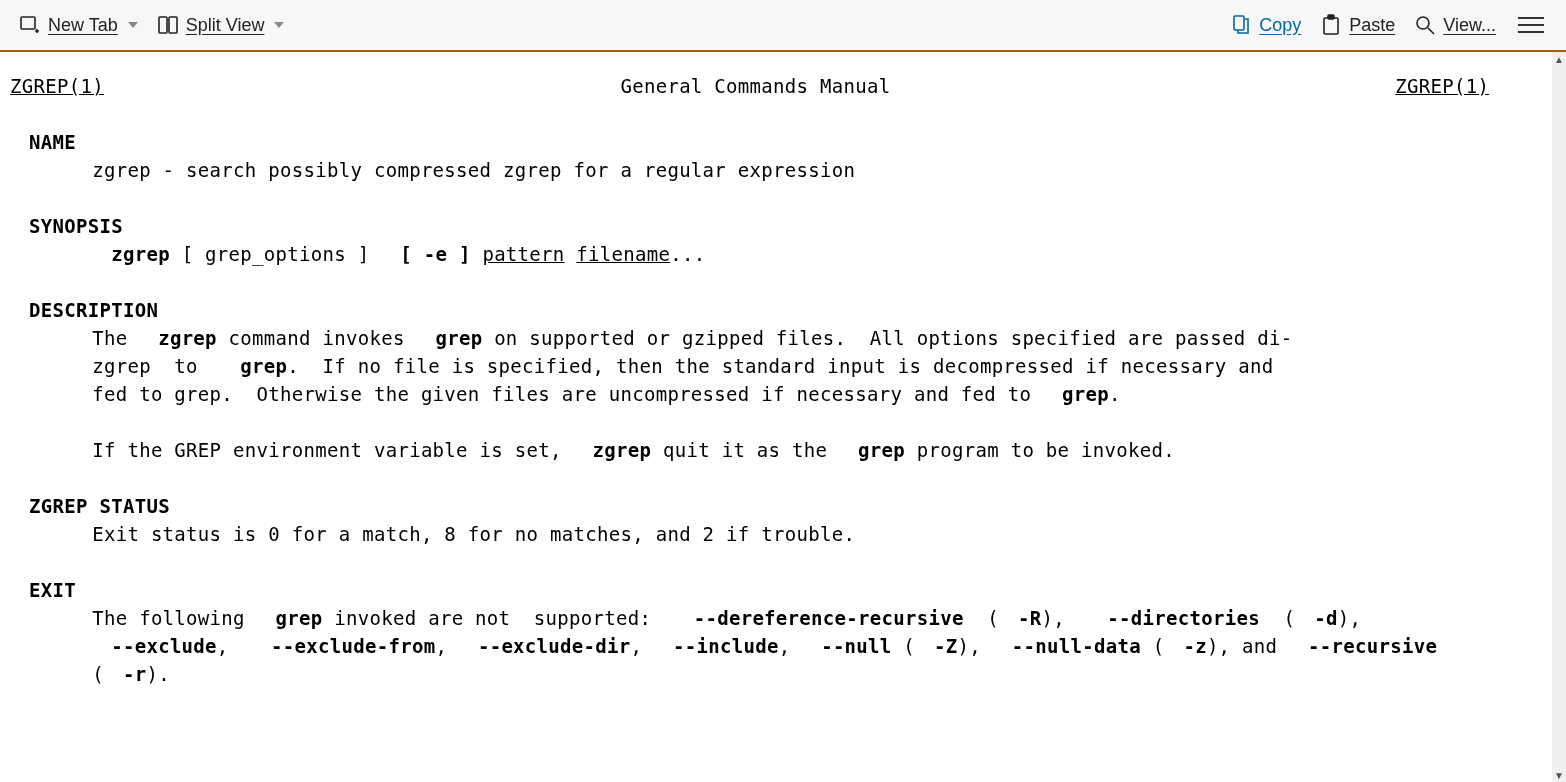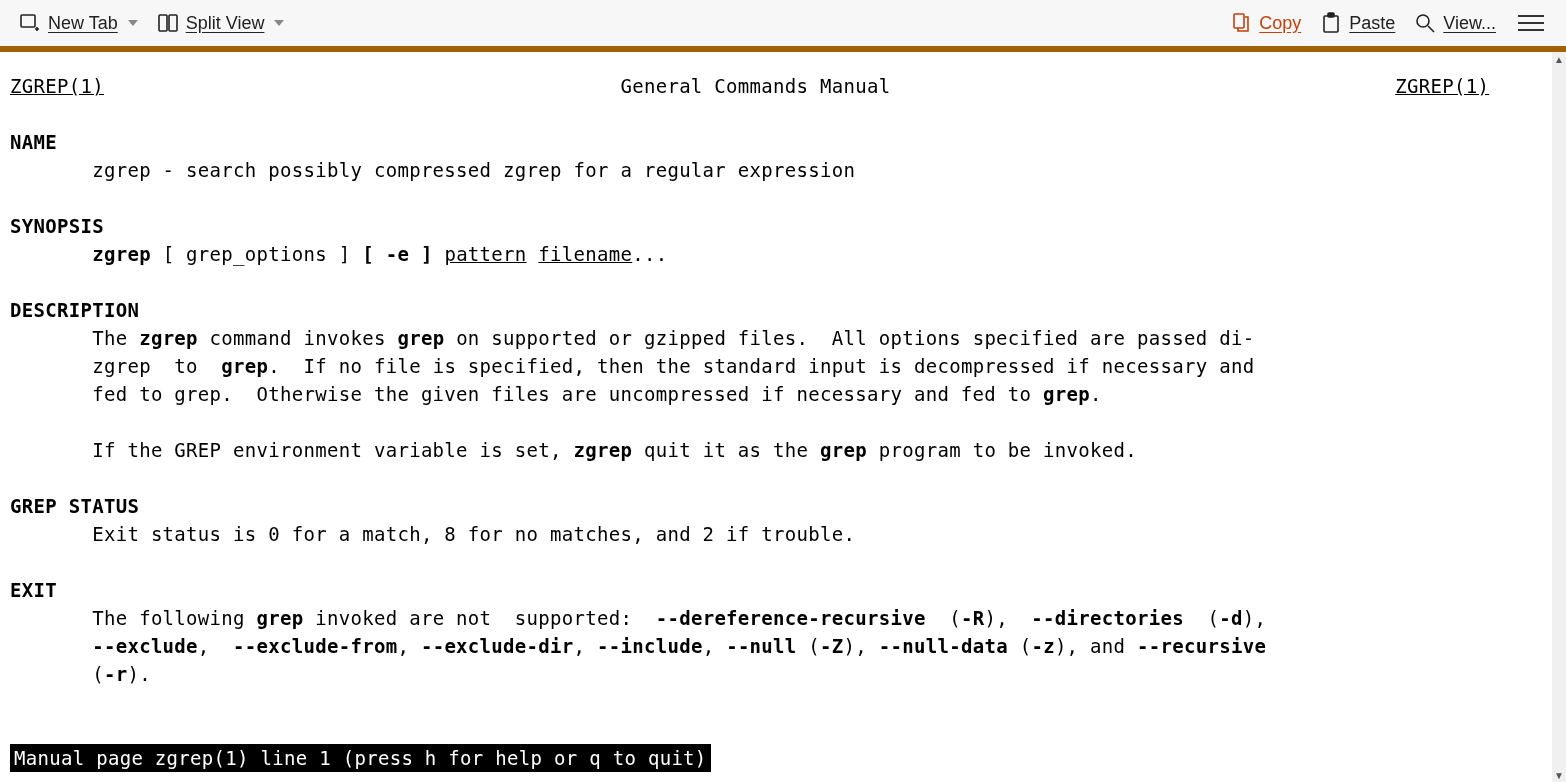--- a/index.html
+++ b/index.html
@@ -5,53 +5,53 @@
   * { box-sizing: border-box; margin: 0; padding: 0; }
   html, body { width: 1566px; height: 782px; font-family: sans-serif; background: #fff; overflow: hidden; }
   
   
   .toolbar {
     display: flex;
     align-items: center;
     height: 52px;
     padding: 0 12px;
     background: #f7f7f7;
-    border-bottom: 6px solid #a16207;
+    border-bottom: 2px solid #a16207;
     gap: 6px;
   }
   .tb-btn {
     display: flex;
     align-items: center;
     gap: 6px;
     padding: 4px 6px;
     font-size: 18px;
     color: #222;
     cursor: pointer;
   }
-  .tb-btn.disabled { color: #c2410c; }
+  .tb-btn.disabled { color: #0369a1; }
   .tb-btn .lbl { text-decoration: underline; text-underline-offset: 3px; }
   .tb-btn svg { width: 24px; height: 24px; stroke: currentColor; fill: none; stroke-width: 1.6; }
   .chev { width:0; height:0; border-left:5px solid transparent; border-right:5px solid transparent; border-top:6px solid #888; margin-left:4px; }
   .spacer { flex: 1; }
   .hamburger { padding: 4px 10px; }
   .hamburger .bar { width: 26px; height: 2px; background: #333; margin: 5px 0; }
   
   
   .term-wrap { position: relative; height: calc(782px - 52px); background: #fff; }
   .term {
     white-space: pre;
     font-family: "DejaVu Sans Mono", "Courier New", monospace;
     font-size: 19px;
     line-height: 28px;
     padding: 20px 10px 0 10px;
     color: #000;
     letter-spacing: 0.3px;
   }
   .term .u { text-decoration: underline; }
-  .term .b { font-weight: bold; }
+  .term .b { font-weight: bold; margin-left: 19px; }
   .status-line {
     position: absolute;
     left: 10px;
     bottom: 10px;
     font-family: "DejaVu Sans Mono", "Courier New", monospace;
     font-size: 19px;
     line-height: 28px;
     background: #000;
     color: #fff;
     padding: 0 4px;
@@ -138,28 +138,27 @@
 <span class="b">SYNOPSIS</span>
        <span class="b">zgrep</span><span> [ grep_options ] </span><span class="b">[ -e ]</span> <span class="u">pattern</span> <span class="u">filename</span><span>...</span>
 
 <span class="b">DESCRIPTION</span>
        <span>The </span><span class="b">zgrep</span><span> command invokes </span><span class="b">grep</span><span> on supported or gzipped files.  All options specified are passed di‐</span>
        <span>zgrep  to  </span><span class="b">grep</span><span>.  If no file is specified, then the standard input is decompressed if necessary and</span>
        <span>fed to grep.  Otherwise the given files are uncompressed if necessary and fed to </span><span class="b">grep</span><span>.</span>
 
        <span>If the GREP environment variable is set, </span><span class="b">zgrep</span><span> quit it as the </span><span class="b">grep</span><span> program to be invoked.</span>
 
-<span class="b">GREP STATUS</span>
+<span class="b">ZGREP STATUS</span>
        <span>Exit status is 0 for a match, 8 for no matches, and 2 if trouble.</span>
 
 <span class="b">EXIT</span>
        <span>The following </span><span class="b">grep</span><span> invoked are not  supported:  </span><span class="b">--dereference-recursive</span><span>  (</span><span class="b">-R</span><span>),  </span><span class="b">--directories</span><span>  (</span><span class="b">-d</span><span>),</span>
        <span class="b">--exclude</span><span>,  </span><span class="b">--exclude-from</span><span>, </span><span class="b">--exclude-dir</span><span>, </span><span class="b">--include</span><span>, </span><span class="b">--null</span><span> (</span><span class="b">-Z</span><span>), </span><span class="b">--null-data</span><span> (</span><span class="b">-z</span><span>), and </span><span class="b">--recursive</span>
        <span>(</span><span class="b">-r</span><span>).</span>
 </div>
 
-  <div class="status-line"> Manual page zgrep(1) line 1 (press h for help or q to quit)</div>
 
   <div class="scroll-track">
     <div class="scroll-up">▲</div>
     <div class="scroll-down">▼</div>
   </div>
 </div>
 
 </body></html>

